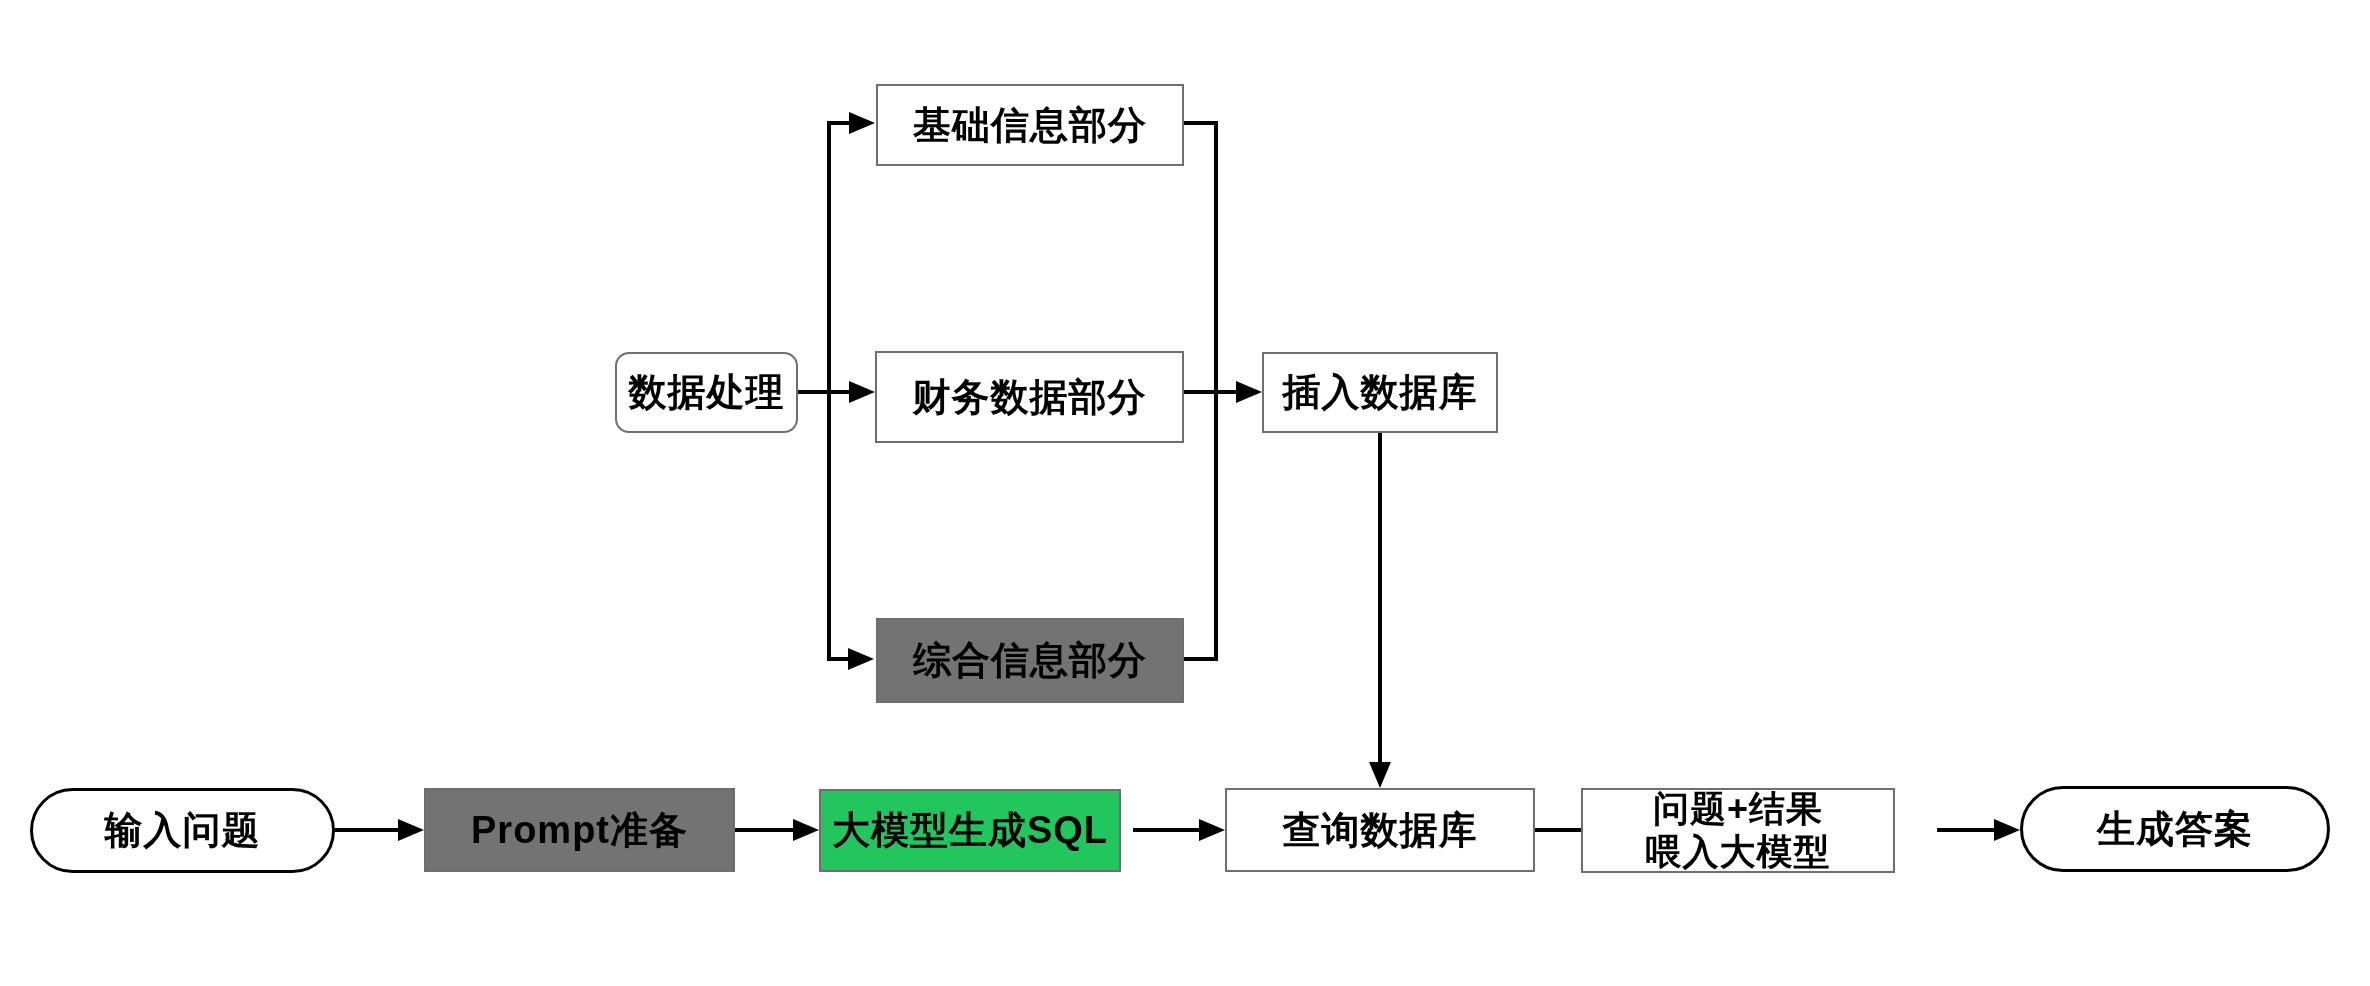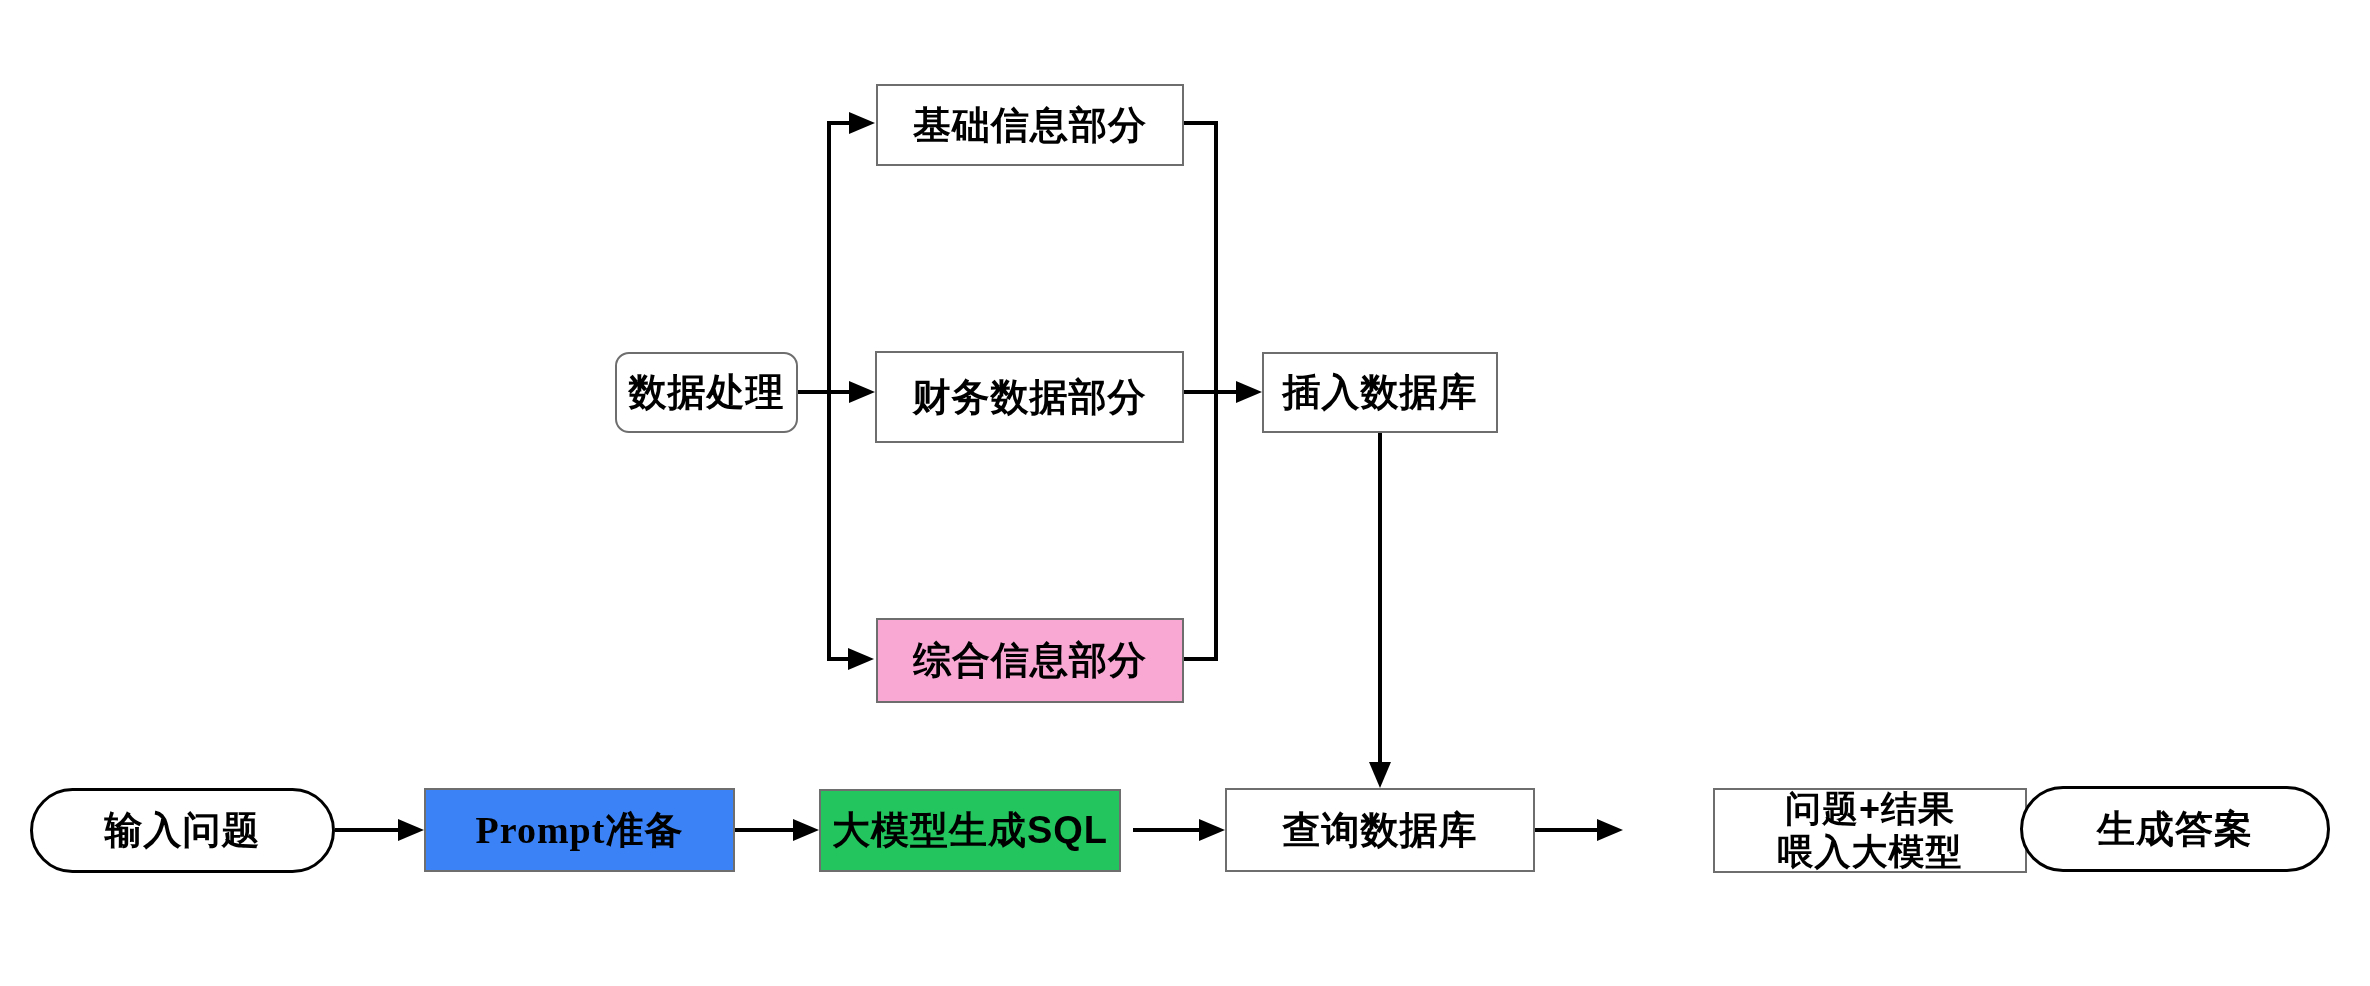--- a/index.html
+++ b/index.html
@@ -83,25 +83,25 @@
       <polyline points="1133,830 1205,830" fill="none" stroke="#000000" stroke-width="4"></polyline>
       <polygon points="1623,830 1597,841 1597,819" fill="#000000"></polygon>
       <polyline points="1535,830 1603,830" fill="none" stroke="#000000" stroke-width="4"></polyline>
       <polygon points="2020,830 1994,841 1994,819" fill="#000000"></polygon>
       <polyline points="1937,830 2000,830" fill="none" stroke="#000000" stroke-width="4"></polyline>
     </svg>
   <div id="nodes-layer">
       <div class="node rect" style="left: 615px; top: 352px; width: 183px; height: 81px; background: rgb(255, 255, 255); color: rgb(0, 0, 0); border-color: rgb(110, 110, 110); border-radius: 14px;">数据处理</div>
       <div class="node rect" style="left: 876px; top: 84px; width: 308px; height: 82px; background: rgb(255, 255, 255); color: rgb(0, 0, 0); border-color: rgb(110, 110, 110);">基础信息部分</div>
       <div class="node rect" style="left: 875px; top: 351px; width: 309px; height: 92px; background: rgb(255, 255, 255); color: rgb(0, 0, 0); border-color: rgb(110, 110, 110);">财务数据部分</div>
-      <div class="node rect" style="left: 876px; top: 618px; width: 308px; height: 85px; background: #f9a8d4; color: rgb(0, 0, 0); border-color: rgb(110, 110, 110);">综合信息部分</div>
+      <div class="node rect" style="left: 876px; top: 618px; width: 308px; height: 85px; background: #737373; color: rgb(0, 0, 0); border-color: rgb(110, 110, 110);">综合信息部分</div>
       <div class="node rect" style="left: 1262px; top: 352px; width: 236px; height: 81px; background: rgb(255, 255, 255); color: rgb(0, 0, 0); border-color: rgb(110, 110, 110);">插入数据库</div>
       <div class="node stadium" style="left: 30px; top: 788px; width: 305px; height: 85px; background: rgb(255, 255, 255); color: rgb(0, 0, 0); border-color: rgb(0, 0, 0);">输入问题</div>
-      <div class="node rect" style="left: 424px; top: 788px; width: 311px; height: 84px; background: #3b82f6; color: rgb(0, 0, 0); border-color: rgb(110, 110, 110); font-family: Liberation Serif, serif;">Prompt准备</div>
+      <div class="node rect" style="left: 424px; top: 788px; width: 311px; height: 84px; background: #737373; color: rgb(0, 0, 0); border-color: rgb(110, 110, 110);">Prompt准备</div>
       <div class="node rect" style="left: 819px; top: 789px; width: 302px; height: 83px; background: #22c55e; color: rgb(0, 0, 0); border-color: rgb(110, 110, 110);">大模型生成SQL</div>
       <div class="node rect" style="left: 1225px; top: 788px; width: 310px; height: 84px; background: rgb(255, 255, 255); color: #000000; border-color: rgb(110, 110, 110); font-family: Liberation Serif, serif;">查询数据库</div>
-      <div class="node rect multiline" style="left: 1713px; top: 788px; width: 314px; height: 85px; background: rgb(255, 255, 255); color: rgb(0, 0, 0); border-color: rgb(110, 110, 110);">
+      <div class="node rect multiline" style="left: 1581px; top: 788px; width: 314px; height: 85px; background: rgb(255, 255, 255); color: rgb(0, 0, 0); border-color: rgb(110, 110, 110);">
         <div>问题+结果</div>
         <div>喂入大模型</div>
       </div>
       <div class="node stadium" style="left: 2020px; top: 786px; width: 310px; height: 86px; background: rgb(255, 255, 255); color: rgb(0, 0, 0); border-color: rgb(0, 0, 0);">生成答案</div>
     </div>
 </div>
 
 </body></html>

